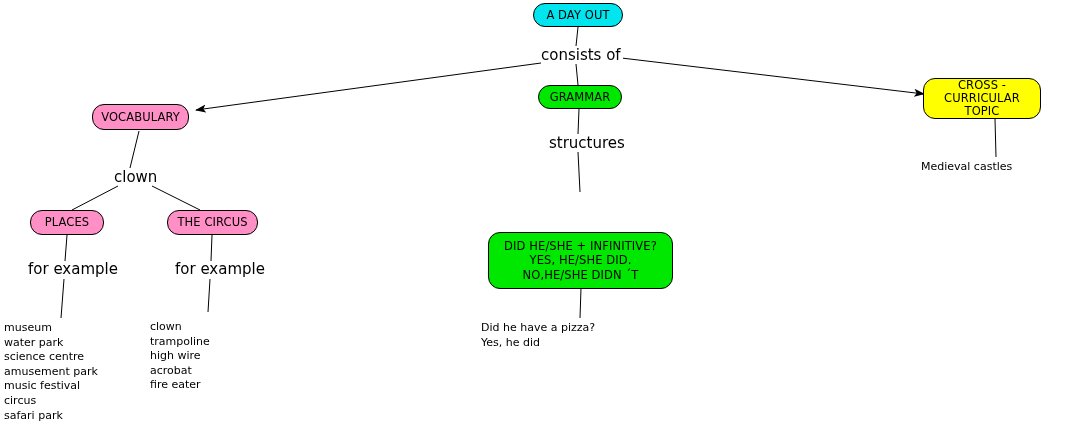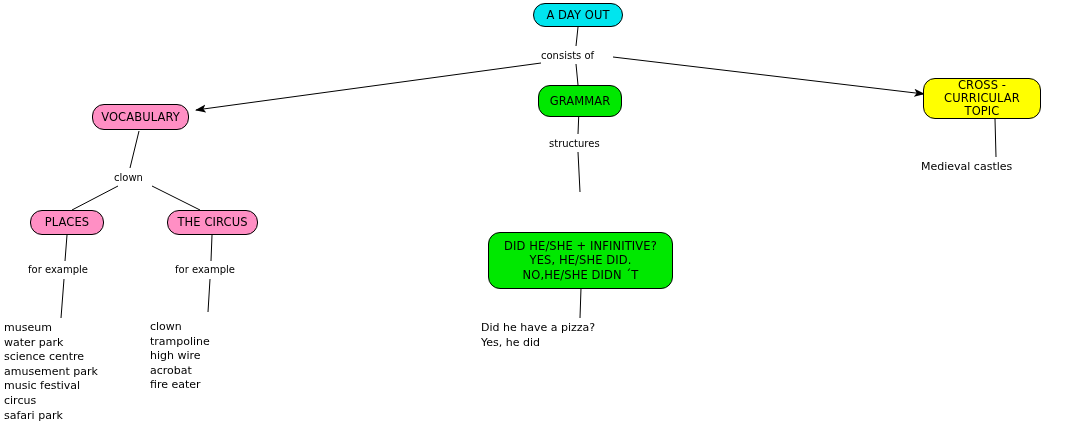--- a/index.html
+++ b/index.html
@@ -37,21 +37,21 @@
     text-align: center;
     font-size: 11.5px;
     line-height: 13px;
     letter-spacing: 0.1px;
     white-space: pre-line;
     padding: 2px 6px;
     z-index: 3;
   }
   .label {
     position: absolute;
-    font-size: 10px;
+    font-size: 15px;
     line-height: 13px;
     text-align: center;
     white-space: nowrap;
     background: #ffffff;
     padding: 0 2px;
     z-index: 2;
   }
   .leaf {
     position: absolute;
     font-size: 11px;
@@ -137,21 +137,21 @@
 music festival
 circus
 safari park</div>
 
   <div class="leaf" style="left:150px; top:320px; width:120px;">clown
 trampoline
 high wire
 acrobat
 fire eater</div>
 
-  <div class="node" style="left:538px; top:85px; width:84px; height:32px; background:#00E800;">
+  <div class="node" style="left:538px; top:85px; width:84px; height:24px; background:#00E800;">
     <span>GRAMMAR</span>
   </div>
 
   <div class="label" style="left:547px; top:137px;">structures</div>
 
   <div class="node" style="left:488px; top:192px; width:185px; height:57px; background:#00E800; line-height:14.5px;margin-top:40px;">
     <span>DID HE/SHE + INFINITIVE?
 YES, HE/SHE DID.
 NO,HE/SHE DIDN ´T</span>
   </div>

